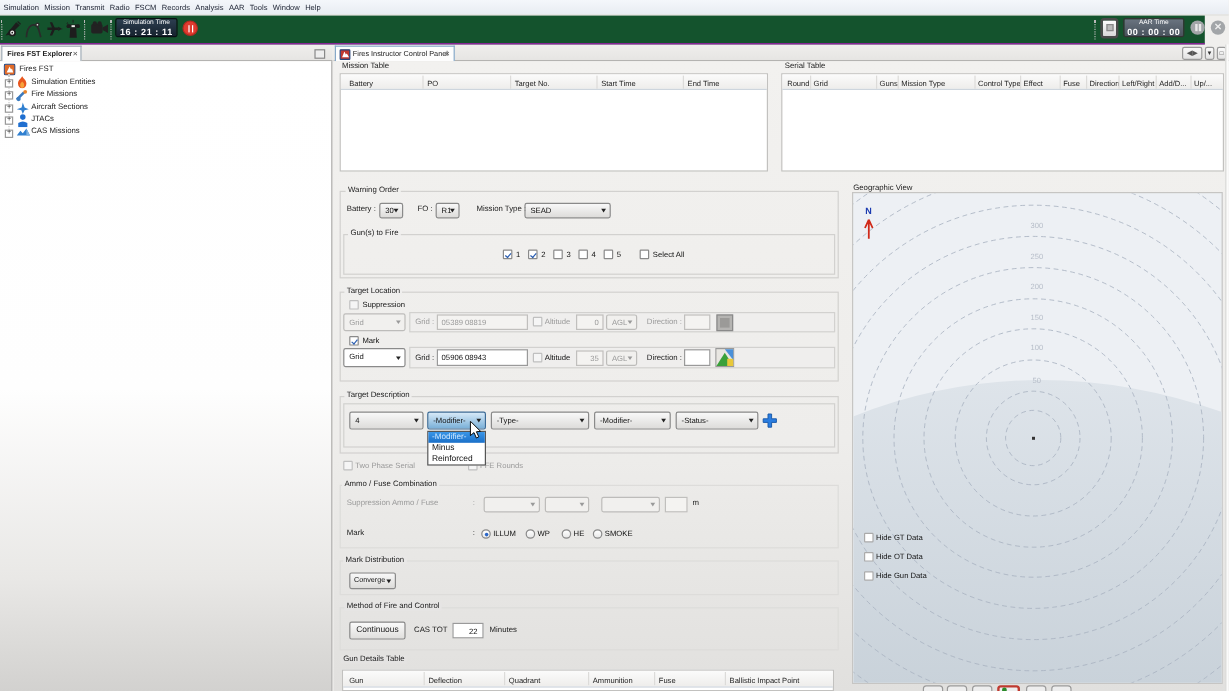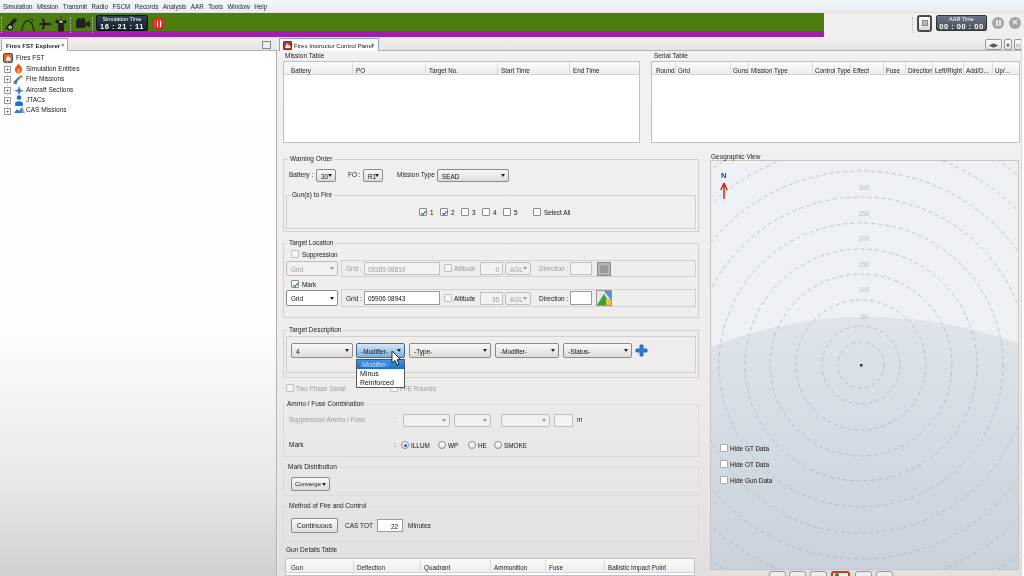--- a/index.html
+++ b/index.html
@@ -2,21 +2,21 @@
 <html><head>
 <meta charset="utf-8">
 <style>
 *{margin:0;padding:0;box-sizing:border-box;}
 html,body{width:1024px;height:576px;overflow:hidden;}
 body{font-family:"Liberation Sans",sans-serif;background:#f0efed;position:relative;color:#1a1a1a;}
 .abs{position:absolute;}
 
 #menubar{left:0;top:0;width:1024px;height:13px;background:linear-gradient(#f4f7fb,#e8ecf2);border-bottom:1px solid #e0dfdd;font-size:6.3px;color:#1a2030;}
 #menubar span{display:inline-block;margin-top:3px;margin-left:4.5px;}
-#toolbar{left:0;top:13px;width:824px;height:24px;background:#4d7c0f;border-bottom:6px solid #a21caf;}
+#toolbar{left:0;top:13px;width:1004px;height:24px;background:#14532d;border-bottom:1px solid #a21caf;}
 .grip{width:1px;height:16px;top:4px;border-left:1px dotted #b8b8b8;}
 .timebox{background:linear-gradient(#2c3e50,#16222e);border:1px solid #0a0f14;border-radius:2px;color:#fff;text-align:center;}
 .timebox .t1{font-size:5.5px;line-height:7px;}
 .timebox .t2{font-size:7.5px;font-weight:bold;line-height:7px;letter-spacing:0.5px;}
 .roundbtn{width:12px;height:12px;border-radius:50%;}
 
 .tabbar{background:linear-gradient(#efeeec,#e6e5e3);border-bottom:1px solid #b4b3b1;}
 .tab{background:#fdfdfd;border:1px solid #9eaab4;border-bottom:none;font-size:6.1px;font-weight:bold;color:#222;}
 
 .titem{font-size:6.5px;color:#1a1a1a;white-space:nowrap;}

